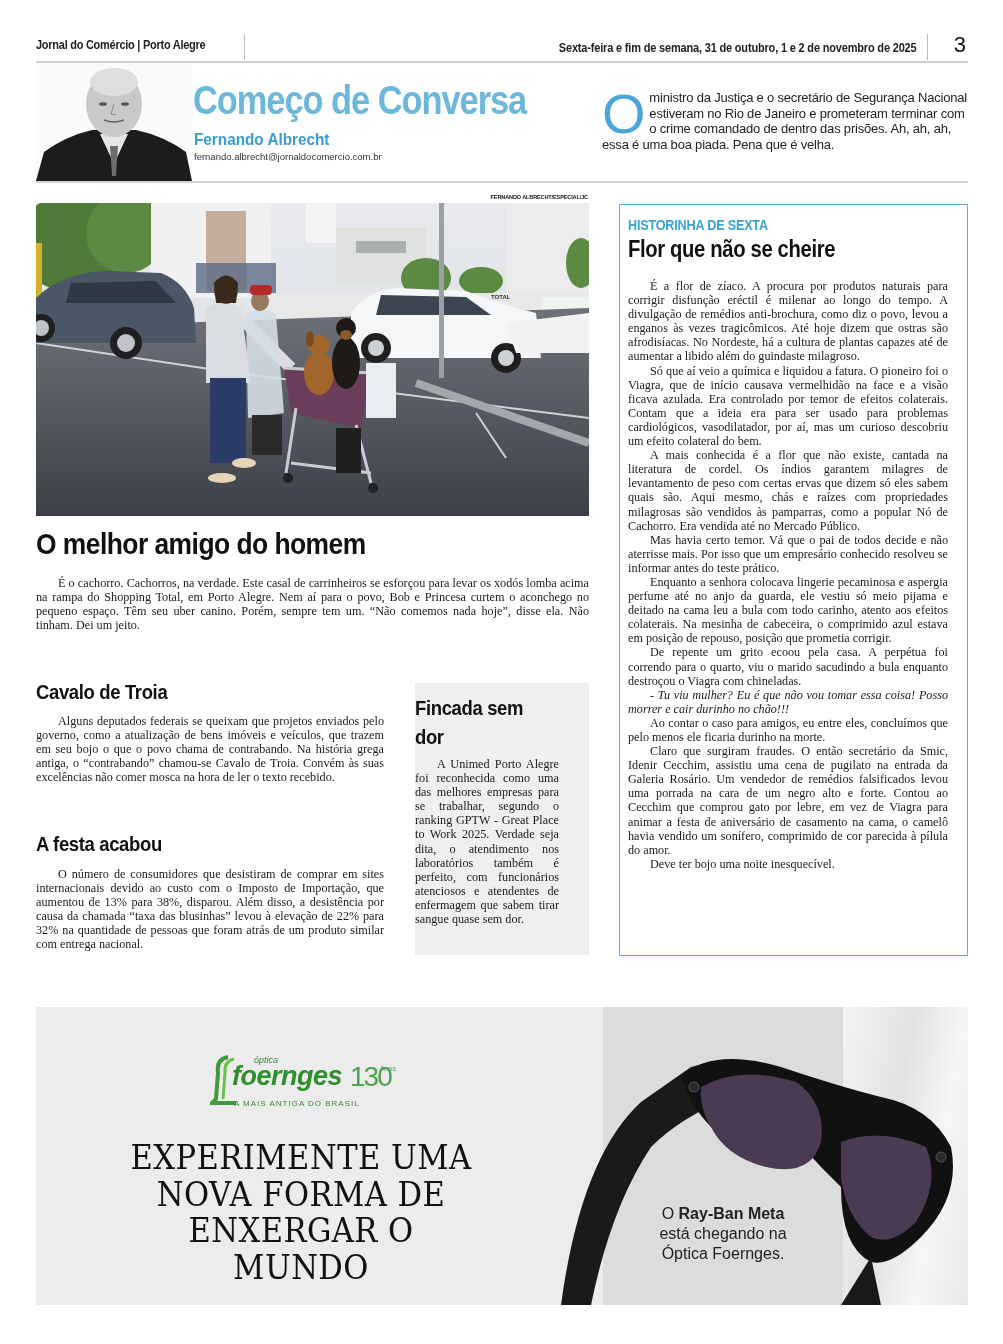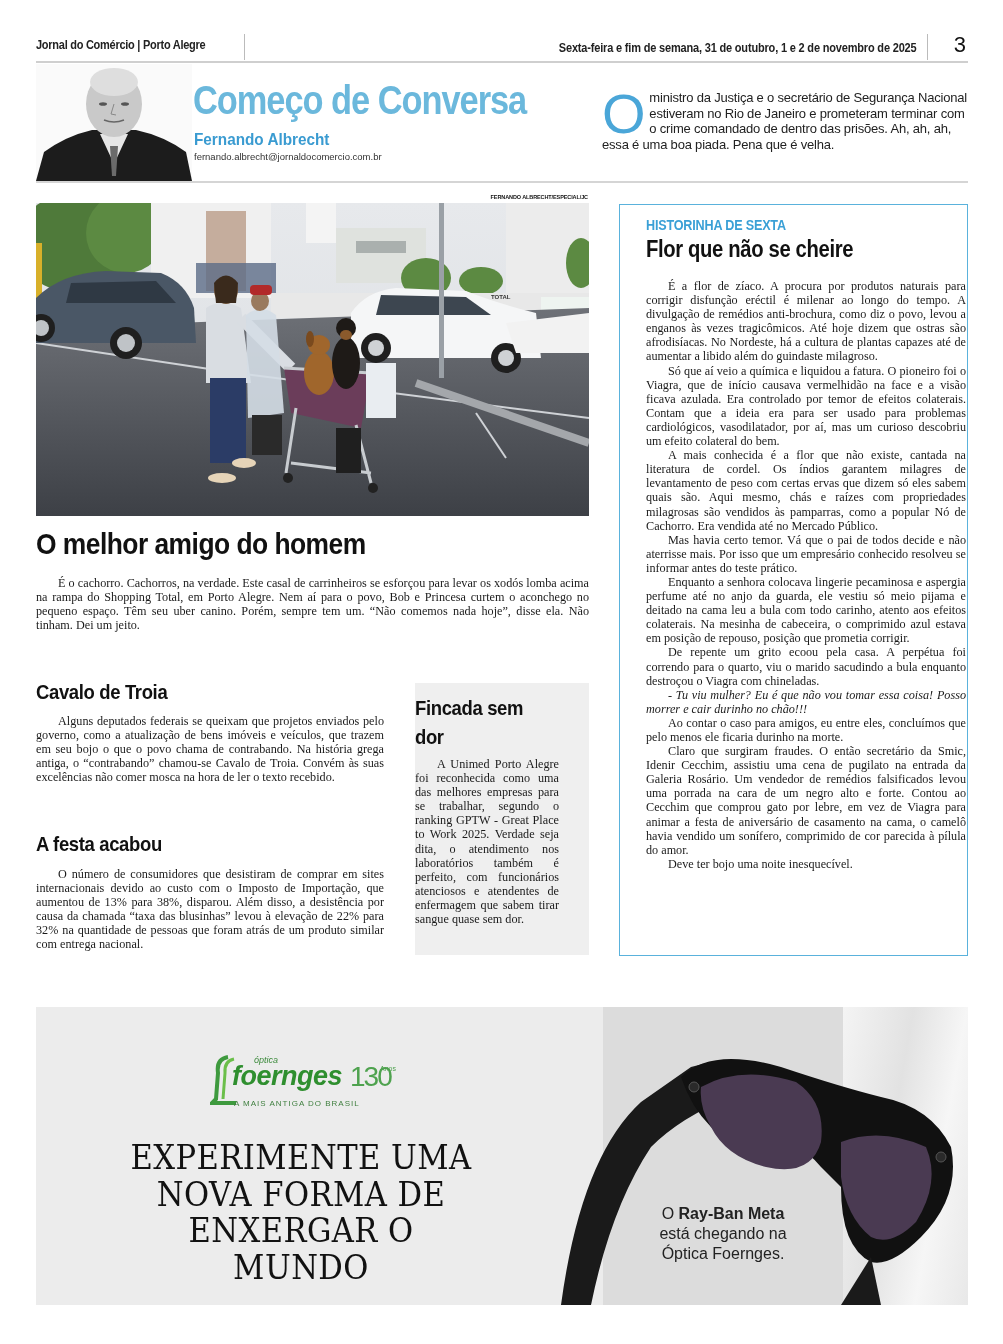--- a/index.html
+++ b/index.html
@@ -38,21 +38,21 @@
   .cavalo-h { position: absolute; left: 36px; top: 680px; }
   .cavalo-b { position: absolute; left: 36px; top: 714px; width: 348px; }
   .festa-h { position: absolute; left: 36px; top: 832px; }
   .festa-b { position: absolute; left: 36px; top: 867px; width: 348px; }
 
   .sidebox { position: absolute; left: 415px; top: 683px; width: 174px; height: 272px; background: #efefef; padding: 10px 15px 0 0; }
   .sidebox .sub-headline { line-height: 29px; white-space: normal; width: 150px; }
   .sidebox .body { margin-top: 6px; width: 144px; }
 
   
-  .hbox { position: absolute; left: 619px; top: 204px; width: 349px; height: 752px; border: 1.5px solid #5ab2dc; padding: 12px 14px 0 26px; }
+  .hbox { position: absolute; left: 619px; top: 204px; width: 349px; height: 752px; border: 1.5px solid #5ab2dc; padding: 12px 14px 0 8px; }
   .hbox .kicker { font-family: "Liberation Sans", sans-serif; font-weight: bold; font-size: 14px; color: #3aa0d6; letter-spacing: -0.2px; transform: scaleX(0.9); transform-origin: left; white-space: nowrap; }
   .hbox .htitle { margin-top: 3px; font-family: "Liberation Sans", sans-serif; font-weight: bold; font-size: 23px; color: #111; letter-spacing: -0.4px; transform: scaleX(0.88); transform-origin: left; white-space: nowrap; }
   .hbox .body { margin-top: 16px; width: 320px; }
   .hbox .body p.italic { font-style: italic; }
 
   
   .ad { position: absolute; left: 36px; top: 1007px; width: 932px; height: 298px; background: #ececec; overflow: hidden; }
   .ad .panel { position: absolute; left: 567px; top: 0; width: 240px; height: 298px; background: #dcdcdc; }
   .ad .rays { position: absolute; left: 807px; top: 0; width: 125px; height: 298px; background: linear-gradient(100deg, #f4f4f4 0%, #e2e2e2 40%, #f6f6f6 70%, #e8e8e8 100%); }
   .logo { position: absolute; left: 172px; top: 40px; width: 200px; height: 70px; }

